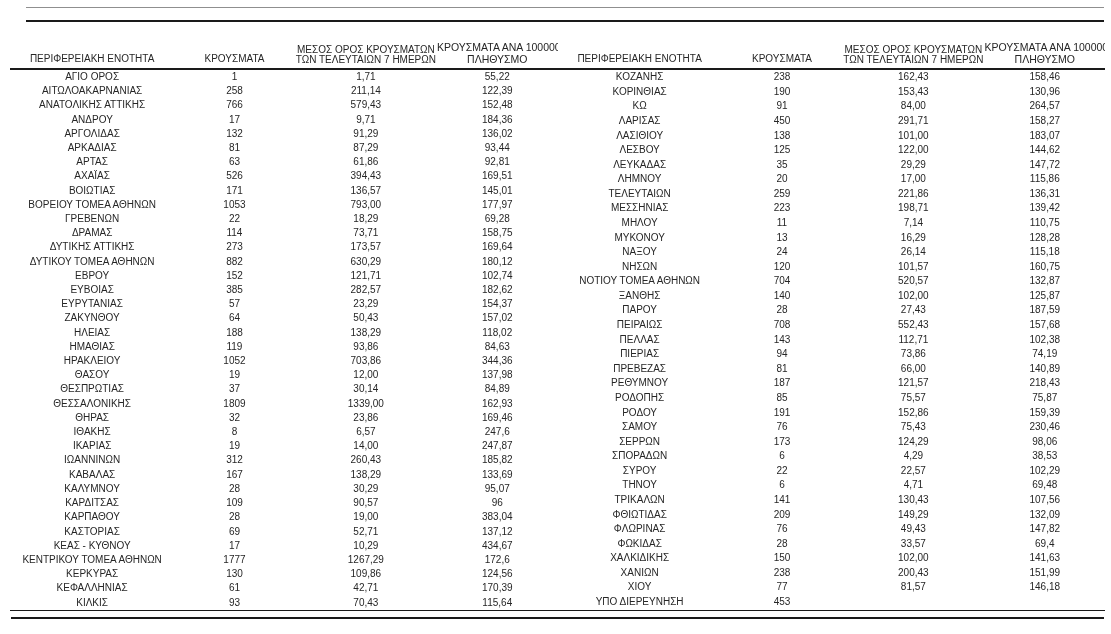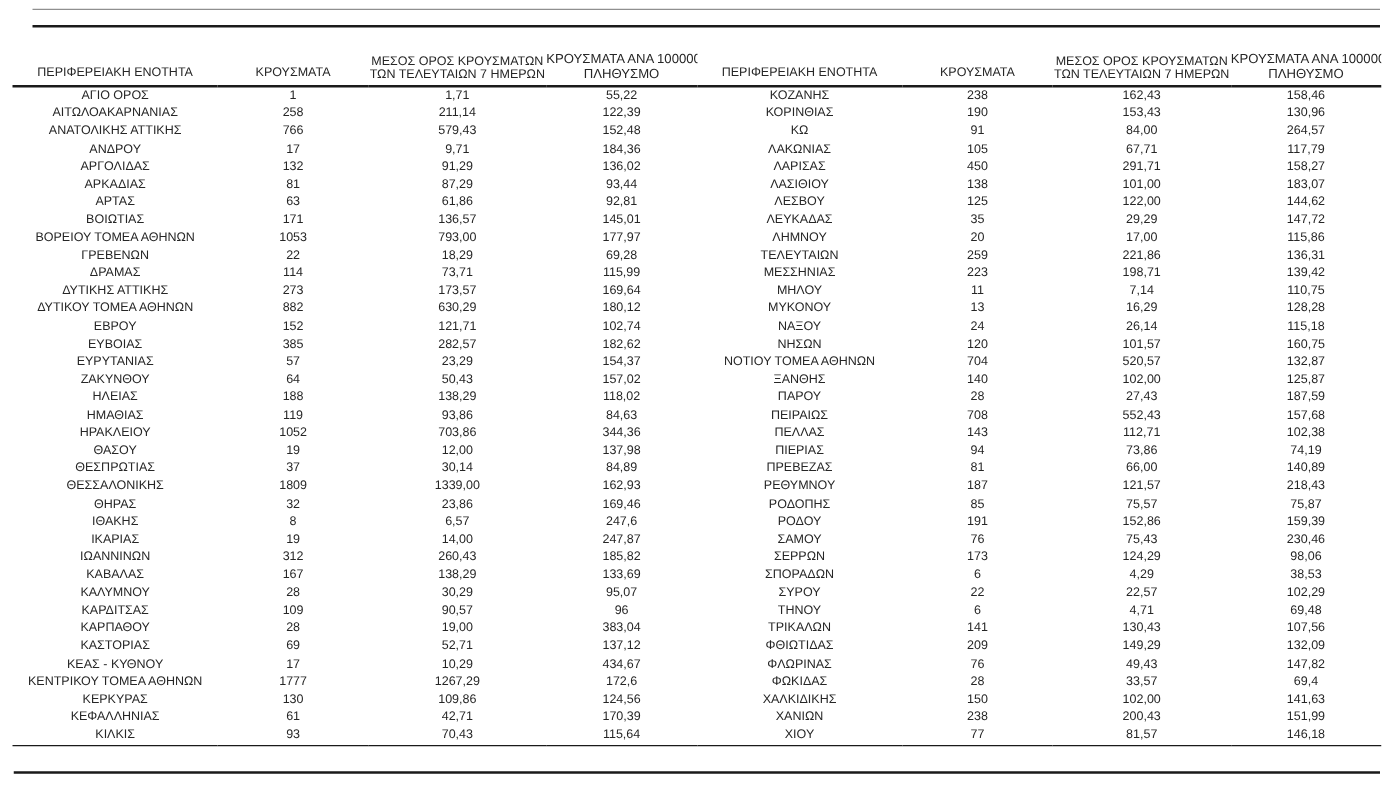--- a/index.html
+++ b/index.html
@@ -118,20 +118,26 @@
           <td>87,29</td>
           <td>93,44</td>
         </tr>
         <tr>
           <td>ΑΡΤΑΣ</td>
           <td>63</td>
           <td>61,86</td>
           <td>92,81</td>
         </tr>
         <tr>
+          <td>ΑΧΑΪΑΣ</td>
+          <td>526</td>
+          <td>394,43</td>
+          <td>169,51</td>
+        </tr>
+        <tr>
           <td>ΒΟΙΩΤΙΑΣ</td>
           <td>171</td>
           <td>136,57</td>
           <td>145,01</td>
         </tr>
         <tr>
           <td>ΒΟΡΕΙΟΥ ΤΟΜΕΑ ΑΘΗΝΩΝ</td>
           <td>1053</td>
           <td>793,00</td>
           <td>177,97</td>
@@ -139,21 +145,21 @@
         <tr>
           <td>ΓΡΕΒΕΝΩΝ</td>
           <td>22</td>
           <td>18,29</td>
           <td>69,28</td>
         </tr>
         <tr>
           <td>ΔΡΑΜΑΣ</td>
           <td>114</td>
           <td>73,71</td>
-          <td>115,99</td>
+          <td>158,75</td>
         </tr>
         <tr>
           <td>ΔΥΤΙΚΗΣ ΑΤΤΙΚΗΣ</td>
           <td>273</td>
           <td>173,57</td>
           <td>169,64</td>
         </tr>
         <tr>
           <td>ΔΥΤΙΚΟΥ ΤΟΜΕΑ ΑΘΗΝΩΝ</td>
           <td>882</td>
@@ -345,26 +351,20 @@
           <td>153,43</td>
           <td>130,96</td>
         </tr>
         <tr>
           <td>ΚΩ</td>
           <td>91</td>
           <td>84,00</td>
           <td>264,57</td>
         </tr>
         <tr>
-          <td>ΛΑΚΩΝΙΑΣ</td>
-          <td>105</td>
-          <td>67,71</td>
-          <td>117,79</td>
-        </tr>
-        <tr>
           <td>ΛΑΡΙΣΑΣ</td>
           <td>450</td>
           <td>291,71</td>
           <td>158,27</td>
         </tr>
         <tr>
           <td>ΛΑΣΙΘΙΟΥ</td>
           <td>138</td>
           <td>101,00</td>
           <td>183,07</td>
@@ -548,18 +548,24 @@
           <td>238</td>
           <td>200,43</td>
           <td>151,99</td>
         </tr>
         <tr>
           <td>ΧΙΟΥ</td>
           <td>77</td>
           <td>81,57</td>
           <td>146,18</td>
         </tr>
+        <tr>
+          <td>ΥΠΟ ΔΙΕΡΕΥΝΗΣΗ</td>
+          <td>453</td>
+          <td></td>
+          <td></td>
+        </tr>
       </tbody>
   </table>
 
 </div>
 
 <div class="rule rule-bottom"></div>
 
 </body></html>

